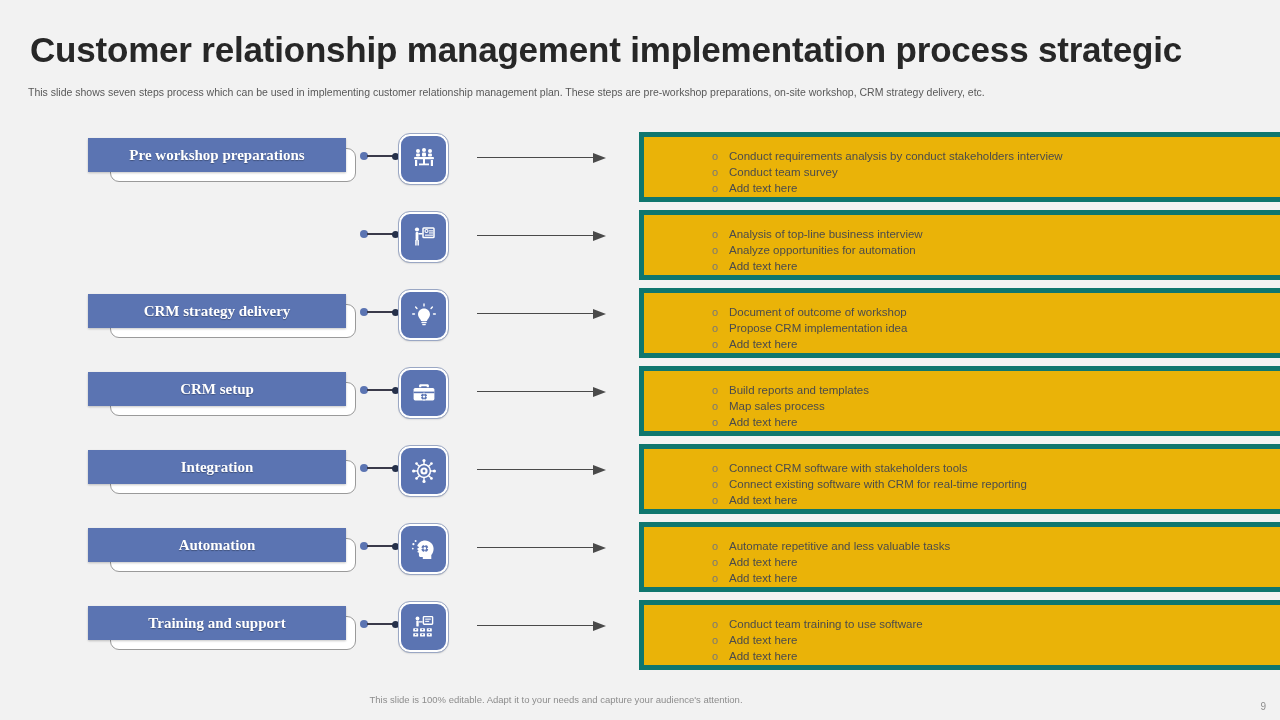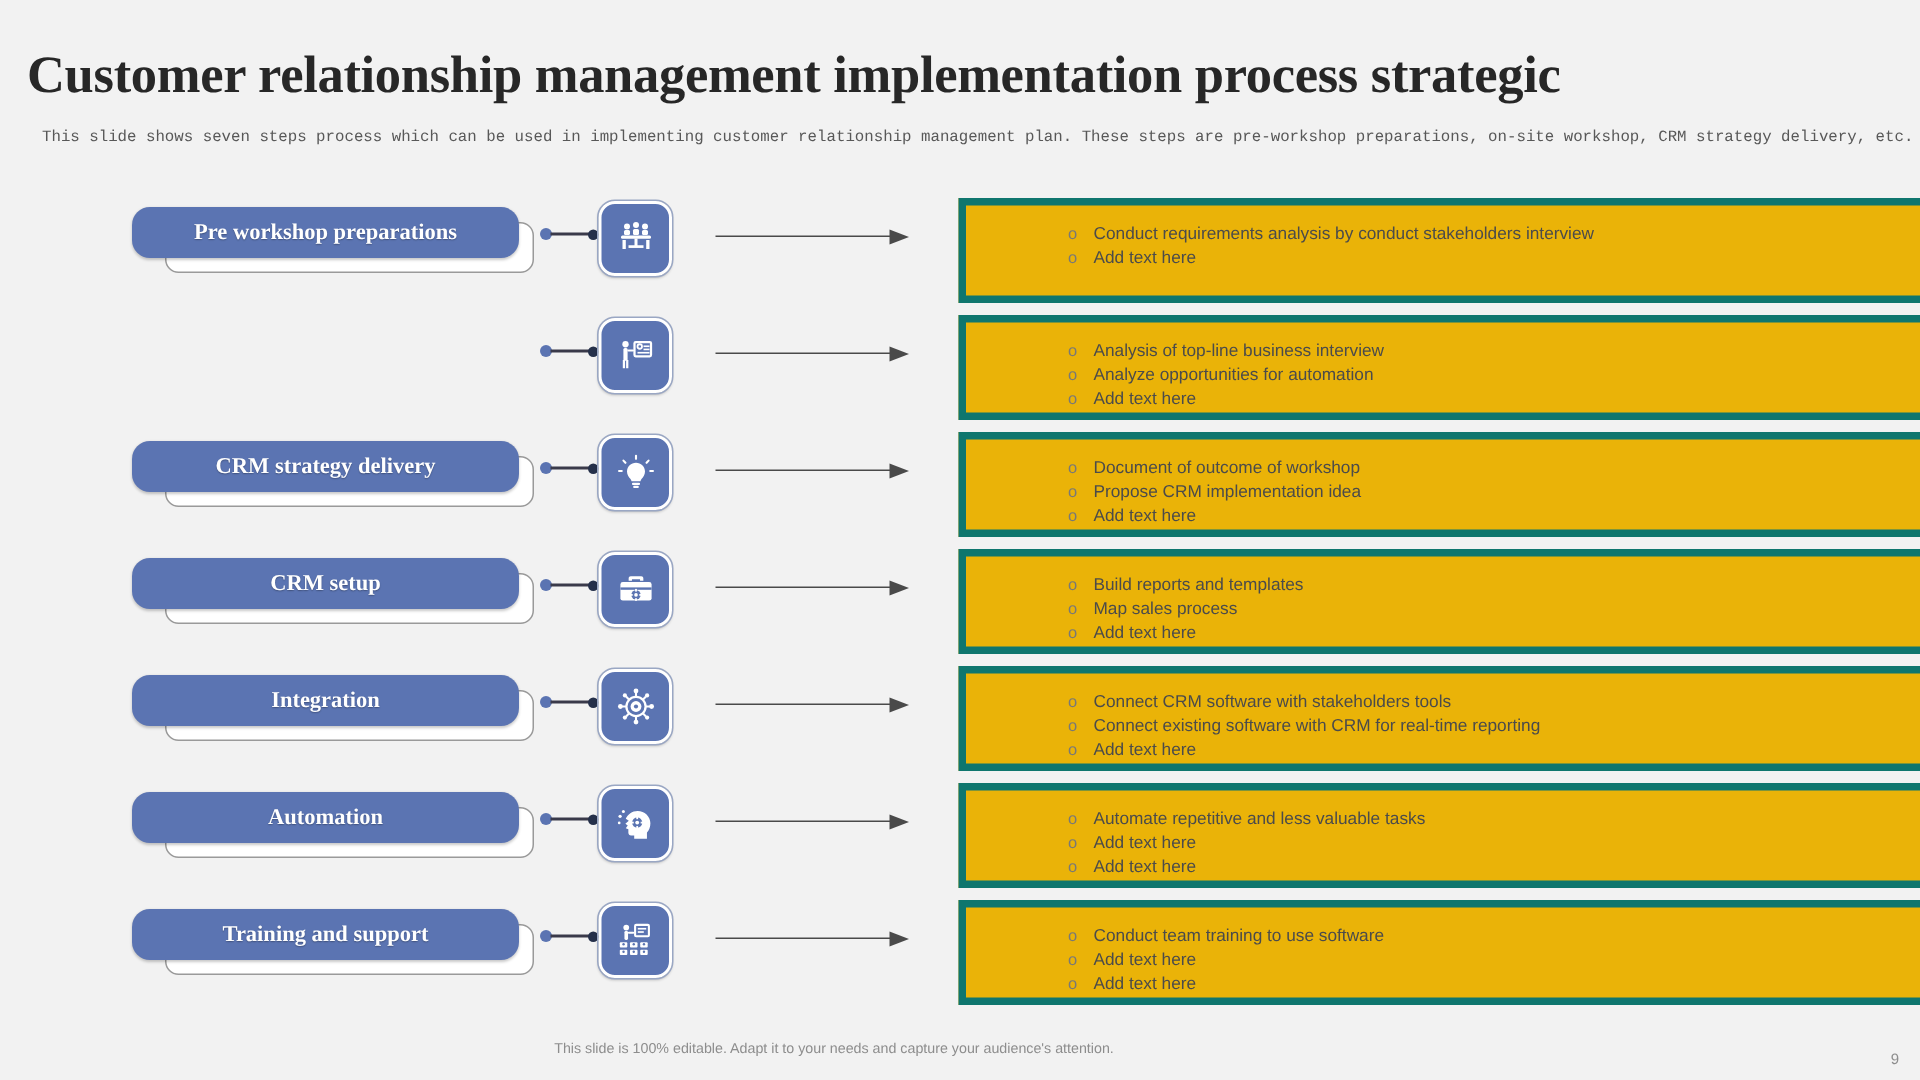--- a/index.html
+++ b/index.html
@@ -8,41 +8,40 @@
     background: #f2f2f2;
     font-family: "Liberation Sans", sans-serif;
     color: #3d3d3d;
     position: relative;
     overflow: hidden;
   }
 
   
   .slide-title {
     position: absolute;
-    left: 18px;
+    left: 30px;
     top: 28px;
     width: 1220px;
-    font-family: Liberation Serif, serif;
+    font-family: Liberation Sans, sans-serif;
     font-weight: bold;
     font-size: 35px;
     line-height: 44px;
     letter-spacing: -0.2px;
     color: #272727;
     white-space: nowrap;
   }
   .slide-subtitle {
     position: absolute;
     left: 28px;
     top: 85px;
     width: 1180px;
     font-size: 10.5px;
     line-height: 14px;
     color: #585858;
     white-space: nowrap;
-    font-family: Liberation Mono, monospace;
   }
 
   
   .rows {
     position: absolute;
     left: 0;
     top: 130px;
     width: 1280px;
   }
   .row {
@@ -68,21 +67,21 @@
     border: 1px solid #9a9a9a;
     border-radius: 9px;
   }
   .label-pill {
     position: absolute;
     left: 0;
     top: 0;
     width: 258px;
     height: 34px;
     background: #5b74b2;
-    border-radius: 12px;
+    border-radius: 0;
     box-shadow: 0 1px 2px rgba(0,0,0,0.22);
     display: flex;
     align-items: center;
     justify-content: center;
   }
   .label-text {
     font-family: "Liberation Serif", serif;
     font-weight: bold;
     font-size: 15px;
     color: #ffffff;
@@ -246,20 +245,21 @@
           <rect x="17" y="7.4" width="4" height="3.2" rx="1"></rect>
         </svg>
       </div>
       <div class="long-arrow">
         <span class="arrow-shaft"></span>
         <span class="arrow-head"></span>
       </div>
       <div class="content-box">
         <ul class="bullets">
           <li>Conduct requirements  analysis by conduct stakeholders  interview</li>
+          <li>Conduct team survey</li>
           <li>Add text here</li>
         </ul>
       </div>
     </div>
     <div class="row">
       <div class="connector">
         <span class="dot-blue"></span>
         <span class="conn-line"></span>
         <span class="dot-navy"></span>
       </div>

